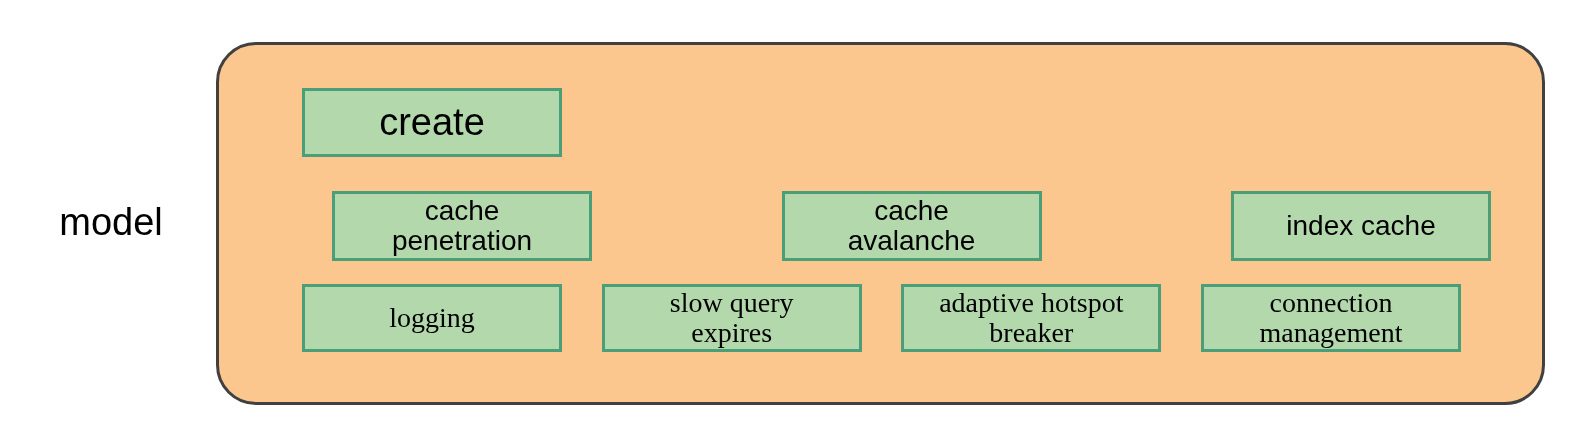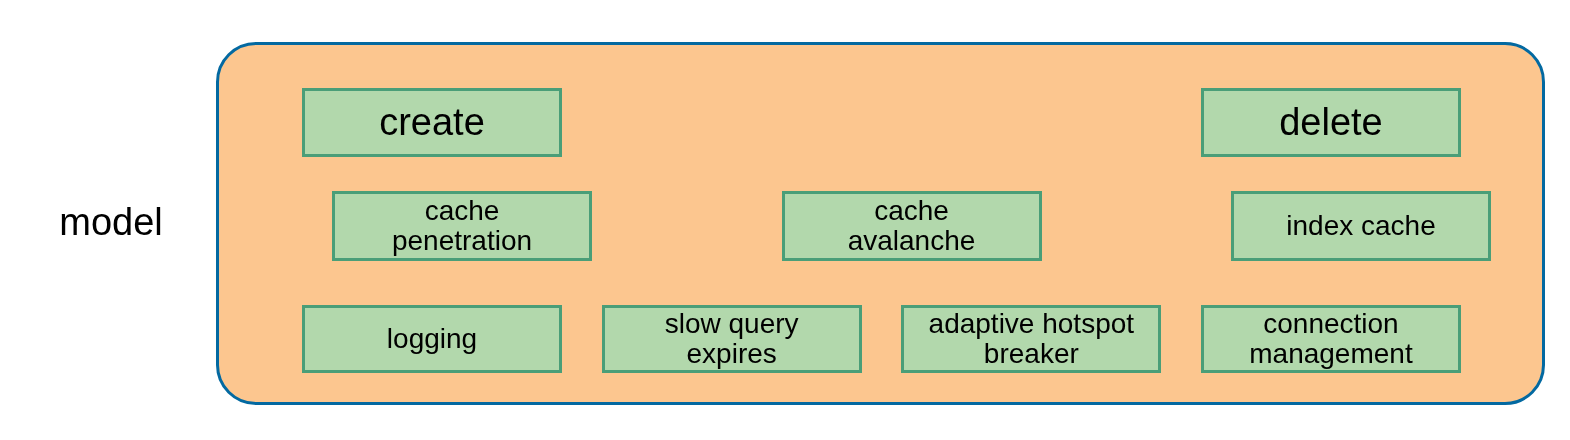--- a/index.html
+++ b/index.html
@@ -36,40 +36,40 @@
   }
   
   #model-container {
     position: absolute;
     left: 216px;
     top: 42px;
     width: 1329px;
     height: 363px;
     box-sizing: border-box;
     background: #fcc68f;
-    border: 3px solid #0369a1;
+    border: 3px solid #404040;
     border-radius: 40px;
   }
   #grid {
     position: absolute;
     left: 83px;   
     top: 43px;    
     width: 1159px; 
     display: flex;
     flex-direction: column;
     gap: 0px;
   }
   .grid-row {
     display: flex;
     flex-direction: row;
     justify-content: space-between;
     width: 100%;
   }
   .grid-row.row-1 { margin-bottom: 34px; }
-  .grid-row.row-2 { margin-bottom: 44px; padding-left: 30px; }
+  .grid-row.row-2 { margin-bottom: 23px; padding-left: 30px; }
   .cell {
     box-sizing: border-box;
     width: 260px;
     background: #b2d8ac;
     border: 3px solid #4a9e78;
     display: flex;
     align-items: center;
     justify-content: center;
     text-align: center;
     color: #000000;
@@ -80,43 +80,41 @@
     height: 69px;
     font-size: 38px;
   }
   .row-2 .cell {
     height: 70px;
     font-size: 28px;
   }
   .row-3 .cell {
     height: 68px;
     font-size: 28px;
+    font-family: Liberation Serif, serif;
   }
   .cell .cell-text {
     display: block;
     white-space: pre-line;
   }
 </style>
 </head>
 <body>
 
 <div id="canvas">
 
   <div id="model-label">model</div>
 
   <div id="model-container">
 
     <div id="grid">
 
       <div class="grid-row row-1">
         <div class="cell">
           <span class="cell-text">create</span>
-        </div>
-        <div class="cell">
-          <span class="cell-text">delete</span>
         </div>
       </div>
 
       <div class="grid-row row-2">
         <div class="cell">
           <span class="cell-text">cache
 penetration</span>
         </div>
         <div class="cell">
           <span class="cell-text">cache

